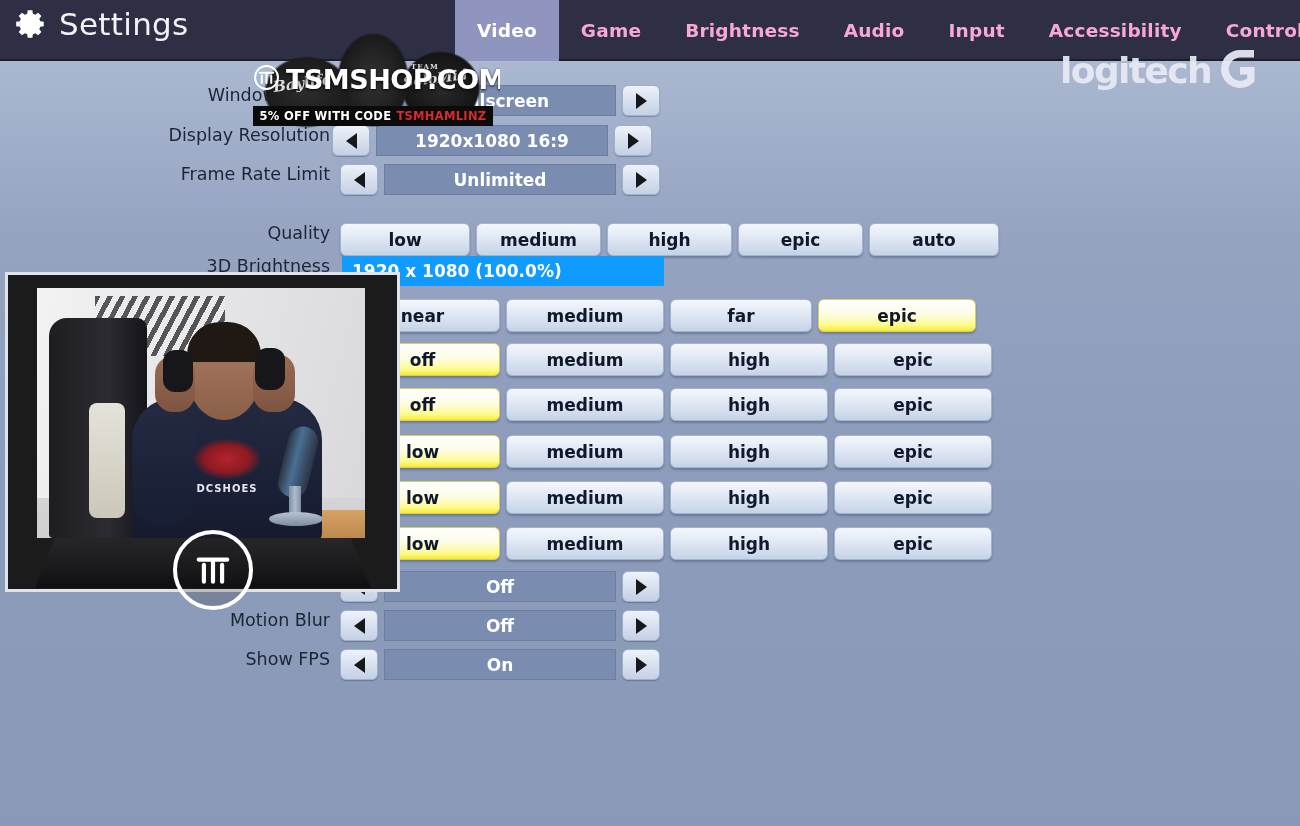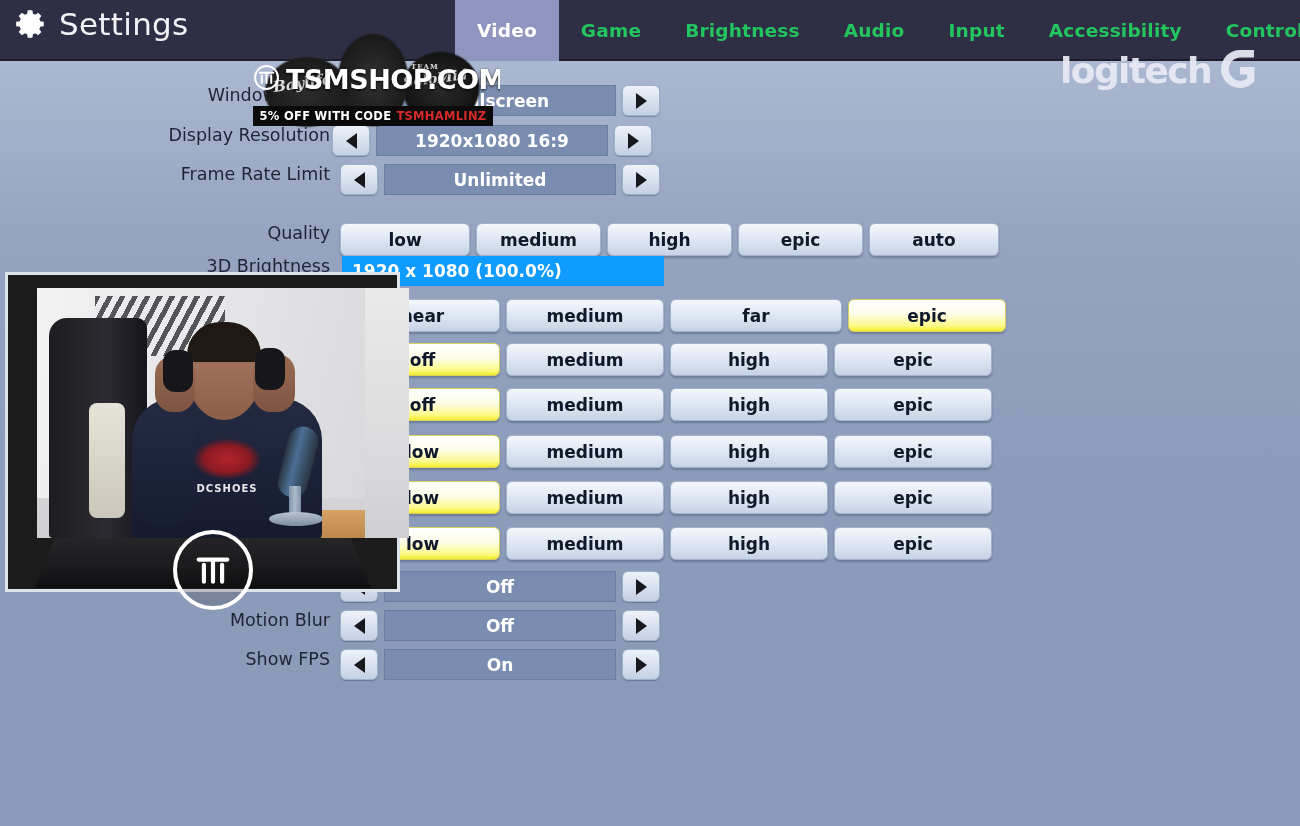--- a/index.html
+++ b/index.html
@@ -27,21 +27,21 @@
   .gear{width:34px;height:34px;display:block;}
   #app-title{
     color:#f2f2f6;font-size:31px;font-weight:400;letter-spacing:.3px;
     font-family:"DejaVu Sans", sans-serif;
   }
   #tabs{
     position:absolute;left:455px;top:0;height:61px;display:flex;align-items:center;gap:0;
   }
   .tab{
     height:61px;display:flex;align-items:center;padding:0 22px;
-    color:#22c55e;font-size:18.5px;font-weight:bold;
+    color:#f9a8d4;font-size:18.5px;font-weight:bold;
     letter-spacing:.2px;white-space:nowrap;
     font-family:"DejaVu Sans", sans-serif;
   }
   .tab.active{background:#8f95be;color:#ffffff;}
   
   #logitech{
     position:absolute;right:38px;top:48px;display:flex;align-items:center;gap:7px;
     opacity:.92;
   }
   #logi-word{
@@ -137,21 +137,20 @@
     position:absolute;left:5px;top:272px;width:395px;height:320px;
   }
   #cam-bezel{
     position:absolute;inset:0;background:#1b1b1b;
     border:3px solid #dfe3ea;
     box-sizing:border-box;
   }
   #cam-inner{
     position:absolute;left:32px;top:16px;width:328px;height:250px;overflow:hidden;
     background:linear-gradient(to bottom,#e9e9ea 0%,#dcdcde 60%,#cfcfd1 100%);
-    padding-left:44px;
   }
   .cam-wall{position:absolute;left:0;top:0;width:328px;height:210px;
     background:linear-gradient(105deg,#f3f3f4 0%,#e6e6e8 45%,#d9d9dc 100%);}
   .cam-chair{position:absolute;left:12px;top:30px;width:98px;height:220px;
     background:linear-gradient(to right,#1d1d21 0%,#2b2b31 60%,#14141a 100%);
     border-radius:18px 10px 4px 4px;}
   .cam-chair-pad{position:absolute;left:52px;top:115px;width:36px;height:115px;
     background:linear-gradient(to bottom,#e5e2d8,#cbc7ba);border-radius:8px;}
   .cam-stripes{position:absolute;left:58px;top:8px;width:130px;height:60px;
     background:repeating-linear-gradient(118deg,#3a3a3f 0 5px,#ebebee 5px 11px);
@@ -329,21 +328,21 @@
   </div>
 
   <div class="row" style="left:0;top:299px;width:1000px;">
     <div class="opts" style="left:345px;top:0;">
       <div class="opt" style="width:155px;">
           <span>near</span>
         </div>
       <div class="opt" style="width:158px;">
           <span>medium</span>
         </div>
-      <div class="opt" style="width:172px;">
+      <div class="opt" style="width:142px;">
           <span>far</span>
         </div>
       <div class="opt sel" style="width:158px;">
           <span>epic</span>
         </div>
     </div>
   </div>
 
   <div class="row" style="left:0;top:343px;width:1000px;">
     <div class="opts" style="left:345px;top:0;">

